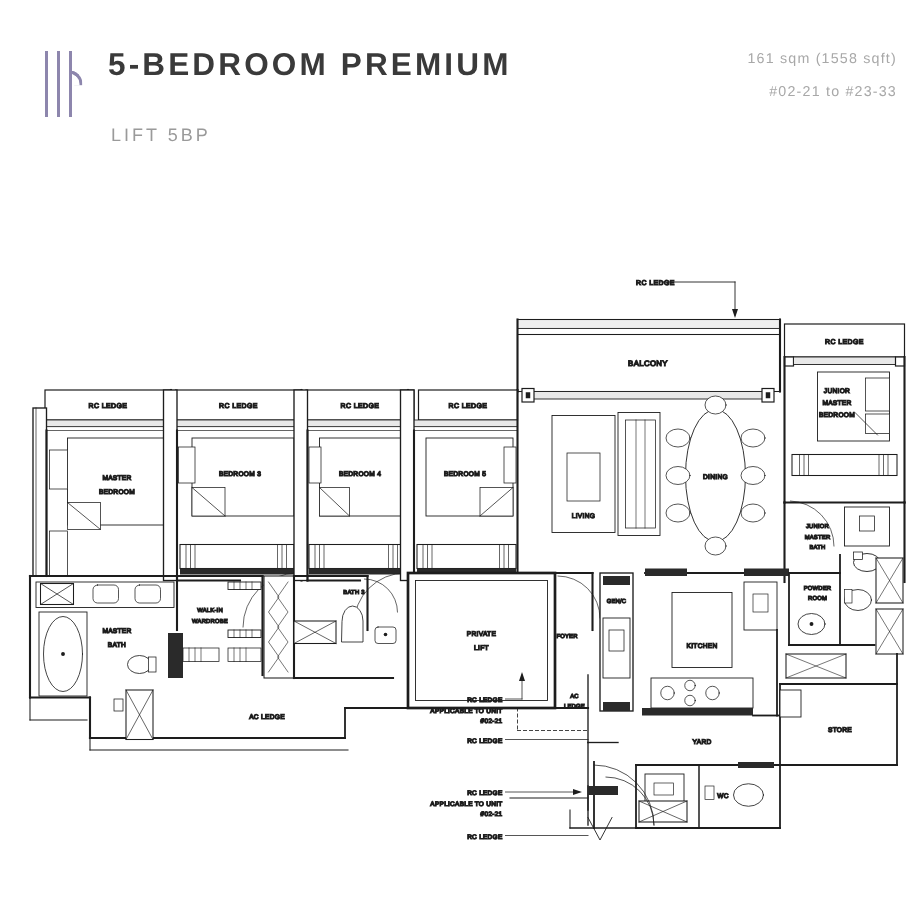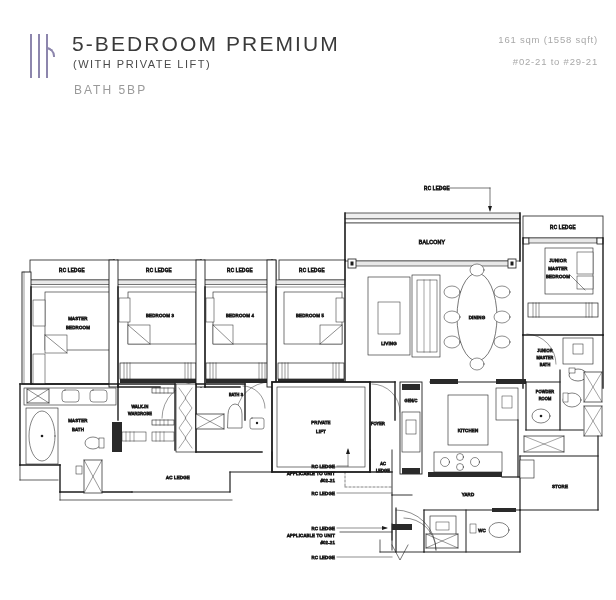--- a/index.html
+++ b/index.html
@@ -24,21 +24,21 @@
     border-right-color:transparent;box-sizing:border-box;
   }
   .logo-mark .hook:after{
     content:"";position:absolute;left:-2px;top:-2px;width:9px;height:10px;
     border-top:2px solid #8d86ad;border-right:2px solid #8d86ad;
     border-top-right-radius:9px;box-sizing:border-box;
   }
 
   .title{
     position:absolute;left:72px;top:32px;
-    font-size:21px;letter-spacing:2.1px;font-weight:normal;color:#3a3a3a;
+    font-size:21px;letter-spacing:2.1px;font-weight:bold;color:#3a3a3a;
     white-space:nowrap;
   }
   .subtitle{
     position:absolute;left:73px;top:58px;
     font-size:11px;letter-spacing:1.5px;color:#4a4a4a;white-space:nowrap;
   }
   .typecode{
     position:absolute;left:74px;top:83px;
     font-size:12px;letter-spacing:2px;color:#9a9a9a;white-space:nowrap;
   }
@@ -74,27 +74,26 @@
 
   <div class="logo-mark">
     <div class="bar b1"></div>
     <div class="bar b2"></div>
     <div class="bar b3"></div>
     <div class="hook"></div>
   </div>
 
   <div class="title">5-BEDROOM PREMIUM</div>
 
-  <div class="subtitle">(WITH PRIVATE LIFT)</div>
-
-  <div class="typecode">BATH 5BP</div>
+
+  <div class="typecode">LIFT 5BP</div>
 
   <div class="meta-area">161 sqm (1558 sqft)</div>
 
-  <div class="meta-units">#02-21 to #29-21</div>
+  <div class="meta-units">#02-21 to #23-33</div>
 </div>
 
 <div class="plan">
 <svg viewBox="0 0 616 480" width="616" height="480">
 
   <defs>
     <g id="xpanel">
       <rect x="0" y="0" width="22" height="14" fill="#fff" stroke="#1d1d1d" stroke-width="0.7"></rect>
       <line x1="0" y1="0" x2="22" y2="14" stroke="#1d1d1d" stroke-width="0.5"></line>
       <line x1="22" y1="0" x2="0" y2="14" stroke="#1d1d1d" stroke-width="0.5"></line>

